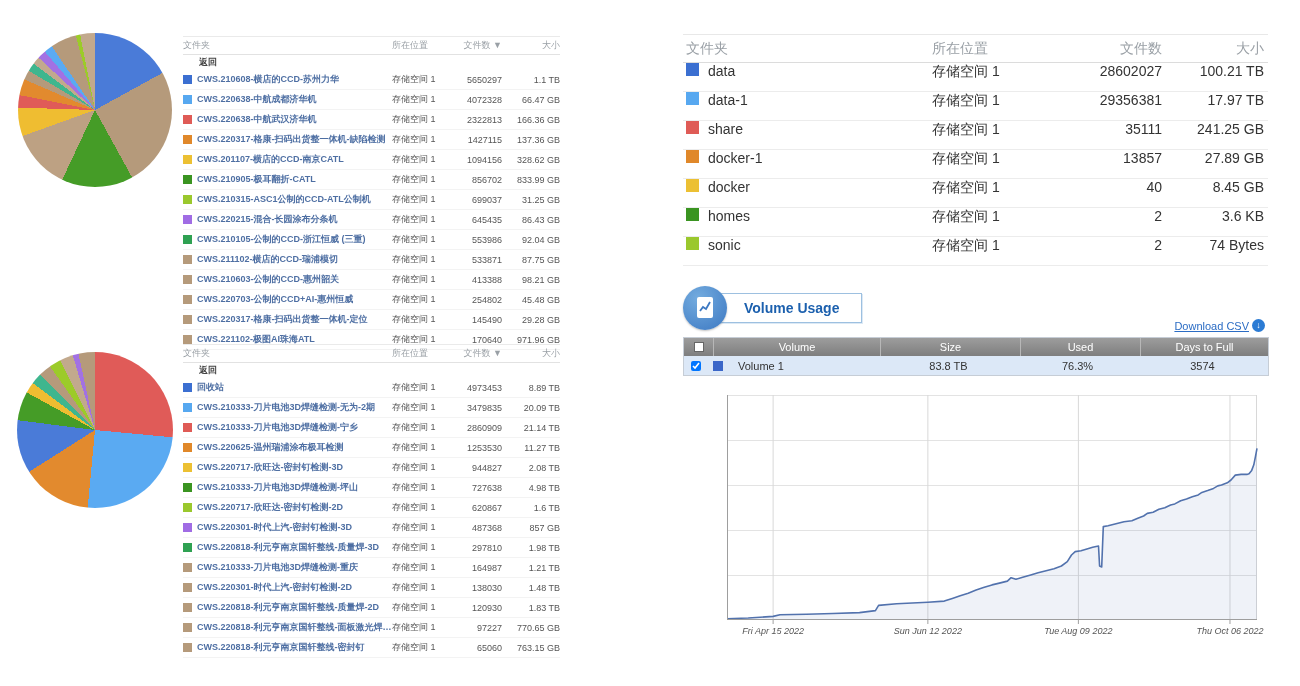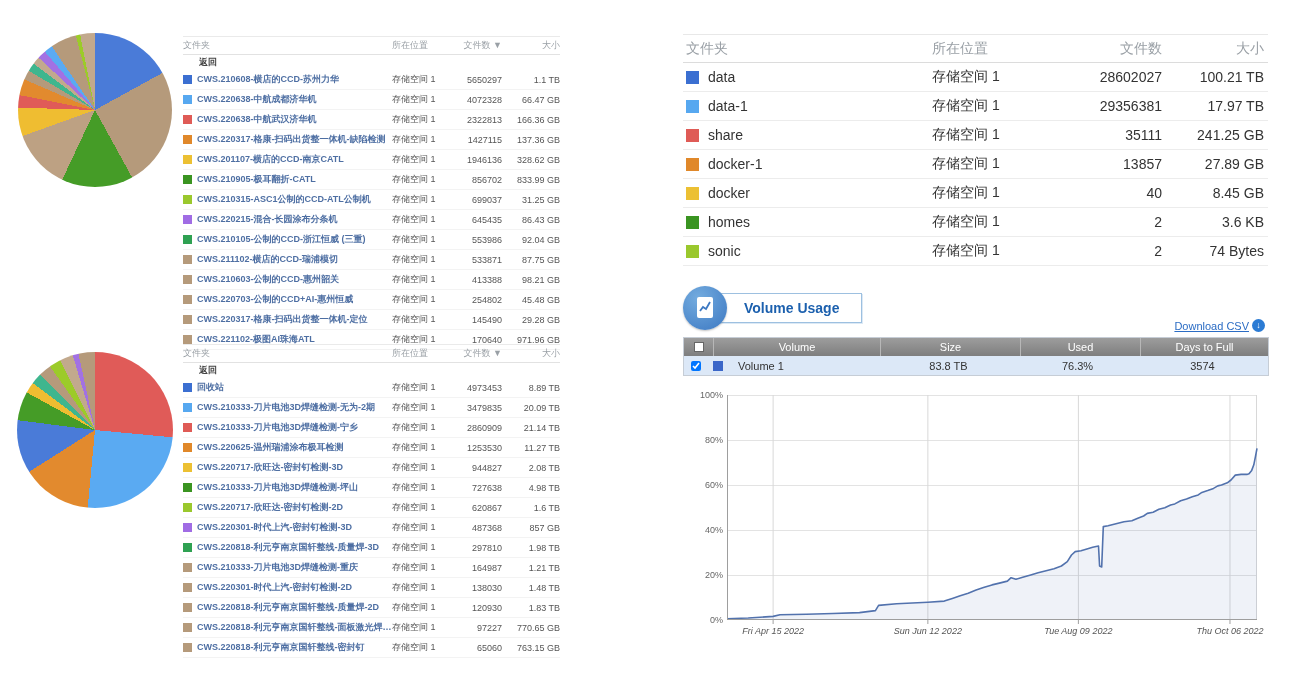--- a/index.html
+++ b/index.html
@@ -23,21 +23,21 @@
   .lcount{width:55px;flex:none;text-align:right;}
   .lsize{width:58px;flex:none;text-align:right;}
   .lh-name{flex:1;}
   .lh-loc{width:55px;flex:none;}
   .lh-count{width:55px;flex:none;text-align:right;cursor:pointer;}
   .lh-size{width:58px;flex:none;text-align:right;}
   
   .rtable{position:absolute;left:683px;top:34px;width:585px;font-size:14px;color:#333;}
   .rheader{display:flex;align-items:center;height:27px;border-top:1px solid #e8e8e8;
            border-bottom:1px solid #dcdcdc;color:#9aa0a6;}
-  .rrow{display:flex;align-items:center;height:28px;border-bottom:1px solid #ececec;}
+  .rrow{display:flex;height:28px;border-bottom:1px solid #ececec;}
   .rsq{width:13px;height:13px;margin:0 9px 0 3px;flex:none;}
   .rname{flex:1;white-space:nowrap;}
   .rloc{width:110px;flex:none;}
   .rcount{width:120px;flex:none;text-align:right;}
   .rsize{width:102px;flex:none;text-align:right;padding-right:4px;}
   .rh-name{flex:1;padding-left:3px;}
   .rh-loc{width:110px;flex:none;}
   .rh-count{width:120px;flex:none;text-align:right;}
   .rh-size{width:102px;flex:none;text-align:right;padding-right:4px;}
   
@@ -117,21 +117,21 @@
       <span class="sq" style="background: rgb(224, 136, 42);"></span>
       <span class="lname">CWS.220317-格康-扫码出货整一体机-缺陷检测</span>
       <span class="lloc">存储空间 1</span>
       <span class="lcount">1427115</span>
       <span class="lsize">137.36 GB</span>
     </div>
       <div class="lrow">
       <span class="sq" style="background: rgb(236, 192, 51);"></span>
       <span class="lname">CWS.201107-横店的CCD-南京CATL</span>
       <span class="lloc">存储空间 1</span>
-      <span class="lcount">1946136</span>
+      <span class="lcount">1094156</span>
       <span class="lsize">328.62 GB</span>
     </div>
       <div class="lrow">
       <span class="sq" style="background: rgb(58, 148, 33);"></span>
       <span class="lname">CWS.210905-极耳翻折-CATL</span>
       <span class="lloc">存储空间 1</span>
       <span class="lcount">856702</span>
       <span class="lsize">833.99 GB</span>
     </div>
       <div class="lrow">
@@ -401,29 +401,20 @@
         </span>
         <span class="vcell vcol-size">83.8 TB</span>
         <span class="vcell vcol-used">76.3%</span>
         <span class="vcell vcol-days">3574</span>
       </div>
       </div>
   </div>
 </div>
 
 <div class="chart">
-  <div class="ylabels">
-
-  <span>100%</span>
-      <span>80%</span>
-      <span>60%</span>
-      <span>40%</span>
-      <span>20%</span>
-      <span>0%</span>
-    </div>
   <div class="plot">
     <svg width="530" height="225" viewBox="0 0 530 225" preserveAspectRatio="none">
         <line x1="0" y1="0.5" x2="530" y2="0.5" stroke="#e3e3e3" stroke-width="1"></line>
         <line x1="0" y1="45.5" x2="530" y2="45.5" stroke="#e3e3e3" stroke-width="1"></line>
         <line x1="0" y1="90.5" x2="530" y2="90.5" stroke="#e3e3e3" stroke-width="1"></line>
         <line x1="0" y1="135.5" x2="530" y2="135.5" stroke="#e3e3e3" stroke-width="1"></line>
         <line x1="0" y1="180.5" x2="530" y2="180.5" stroke="#e3e3e3" stroke-width="1"></line>
         <line x1="46.11" y1="0" x2="46.11" y2="225" stroke="#d8d8d8" stroke-width="1"></line>
         <line x1="46.11" y1="225" x2="46.11" y2="229" stroke="#a0a0a0" stroke-width="1"></line>
         <line x1="200.87" y1="0" x2="200.87" y2="225" stroke="#d8d8d8" stroke-width="1"></line>

